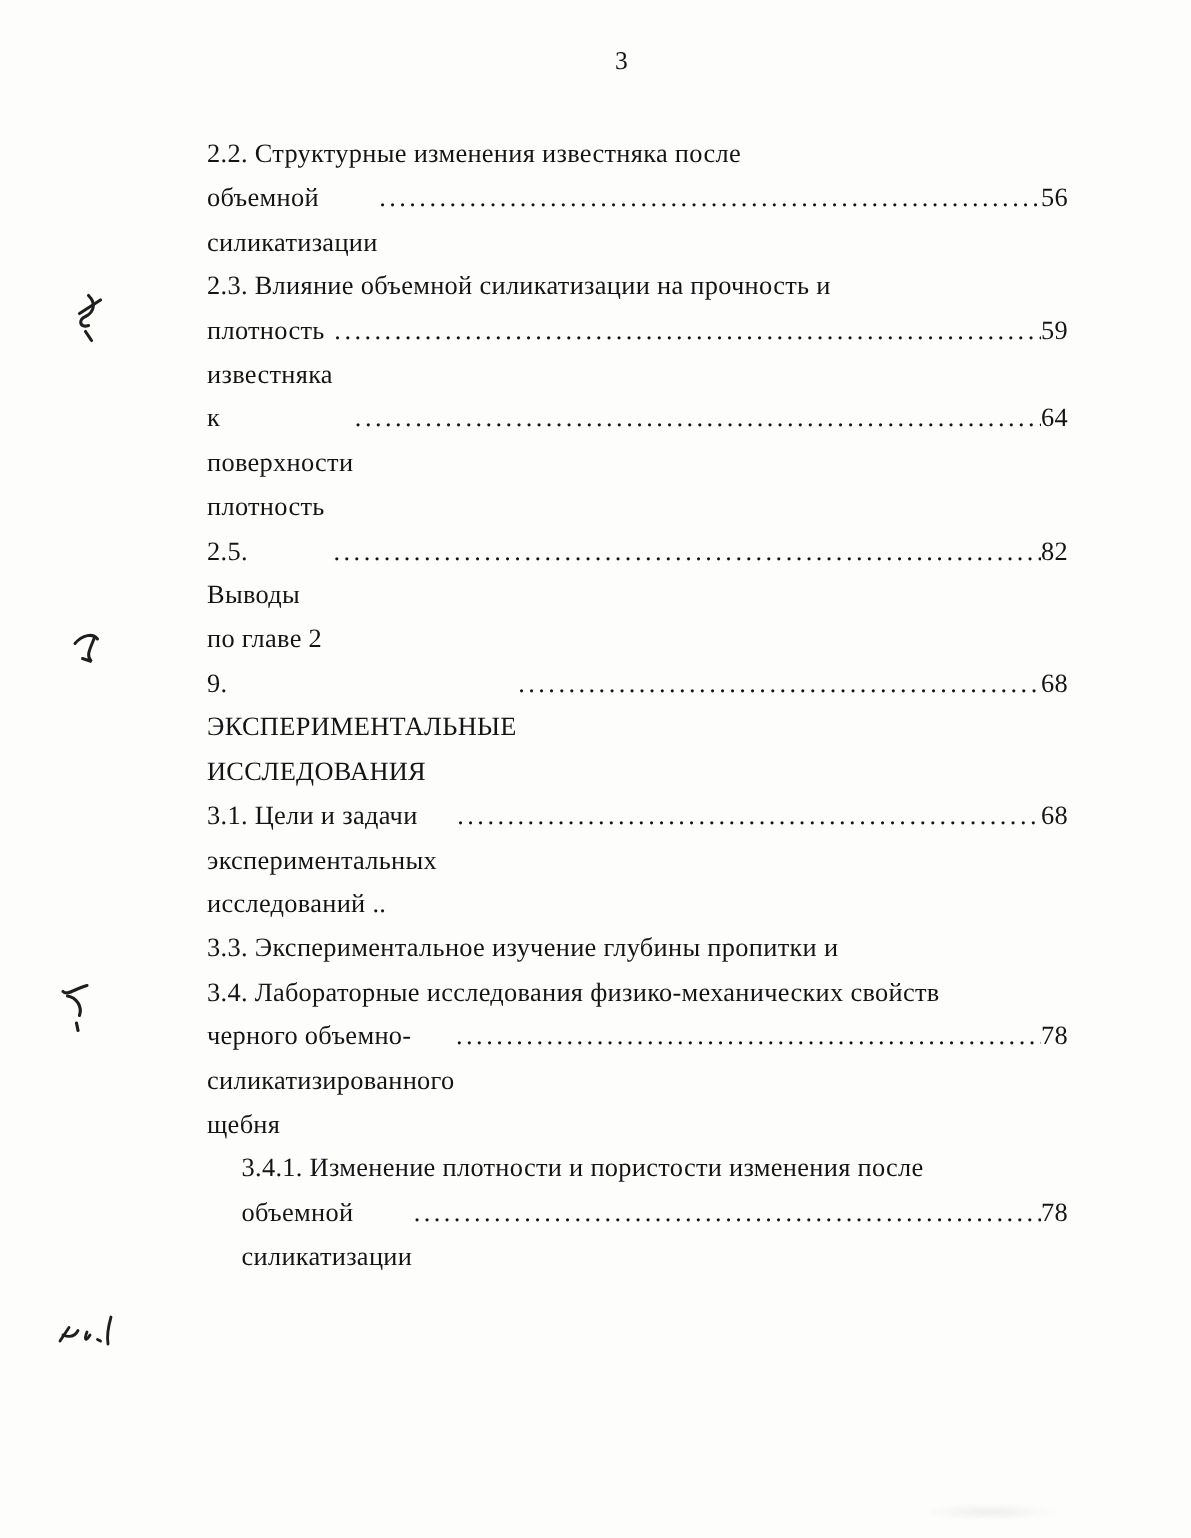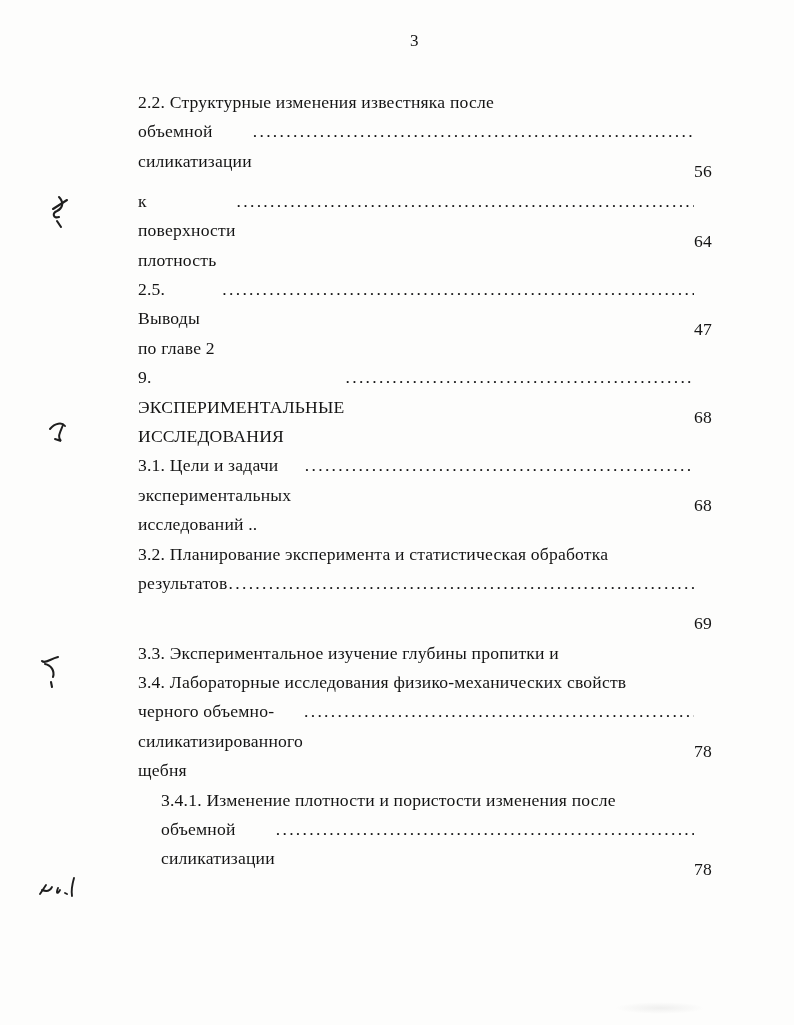--- a/index.html
+++ b/index.html
@@ -36,21 +36,21 @@
   .leader {
     flex: 1 1 auto;
     overflow: hidden;
     white-space: nowrap;
     letter-spacing: 2.3px;
     padding-left: 1px;
   }
   .leader::after {
     content: "....................................................................................................................................................";
   }
-  .pg { white-space: nowrap; margin-top: 40px; }
+  .pg { white-space: nowrap; }
   .margin-mark { position: absolute; }
   .margin-mark svg { display: block; }
   .scan-smudge {
     position: absolute;
     left: 615px;
     top: 1002px;
     width: 90px;
     height: 12px;
     background: radial-gradient(ellipse at center, rgba(120,120,120,0.10), rgba(120,120,120,0) 70%);
     border-radius: 50%;
@@ -99,63 +99,63 @@
       <div class="row">
           <span class="txt">2.2. Структурные изменения известняка после</span>
         </div>
       <div class="row">
           <span class="txt">объемной силикатизации</span>
           <span class="leader"></span>
           <span class="pg">56</span>
         </div>
     </div>
 
+    <div class="entry">
+      <div class="row">
+          <span class="txt">2.3. Влияние объемной силикатизации на прочность и</span>
+        </div>
+      <div class="row">
+          <span class="txt">плотность известняка</span>
+          <span class="leader"></span>
+          <span class="pg">59</span>
+        </div>
+    </div>
 
     <div class="entry">
       <div class="row">
           <span class="txt">к поверхности плотность</span>
           <span class="leader"></span>
           <span class="pg">64</span>
         </div>
     </div>
 
     <div class="entry">
       <div class="row">
           <span class="txt">2.5. Выводы по главе 2</span>
           <span class="leader"></span>
-          <span class="pg">47</span>
+          <span class="pg">82</span>
         </div>
     </div>
 
     <div class="entry">
       <div class="row">
           <span class="txt">9. ЭКСПЕРИМЕНТАЛЬНЫЕ ИССЛЕДОВАНИЯ</span>
           <span class="leader"></span>
           <span class="pg">68</span>
         </div>
     </div>
 
     <div class="entry">
       <div class="row">
           <span class="txt">3.1. Цели и задачи экспериментальных исследований ..</span>
           <span class="leader"></span>
           <span class="pg">68</span>
         </div>
     </div>
 
-    <div class="entry">
-      <div class="row">
-          <span class="txt">3.2. Планирование эксперимента и статистическая обработка</span>
-        </div>
-      <div class="row">
-          <span class="txt">результатов </span>
-          <span class="leader"></span>
-          <span class="pg">69</span>
-        </div>
-    </div>
 
     <div class="entry">
       <div class="row">
           <span class="txt">3.3. Экспериментальное изучение глубины пропитки и</span>
         </div>
     </div>
 
     <div class="entry">
       <div class="row">
           <span class="txt">3.4. Лабораторные исследования физико-механических свойств</span>

